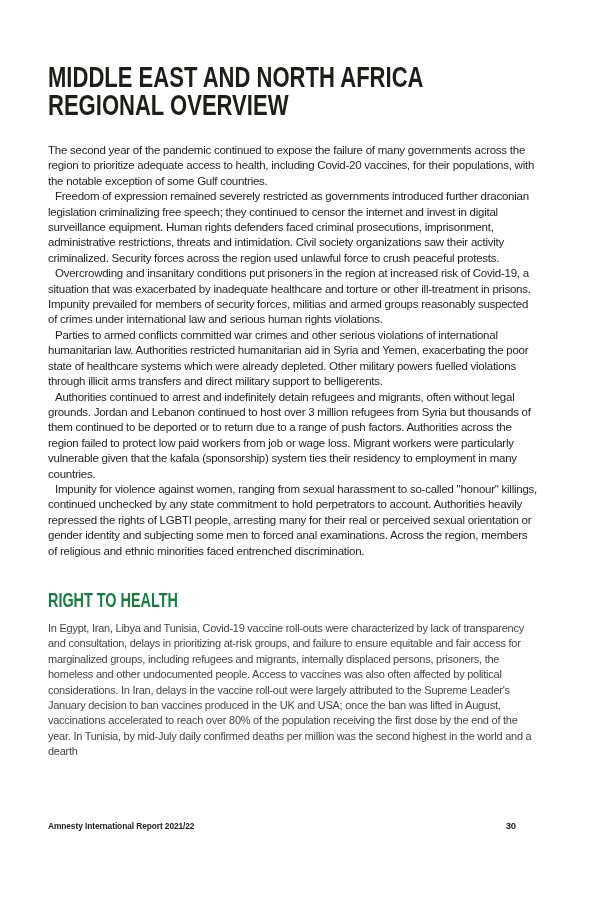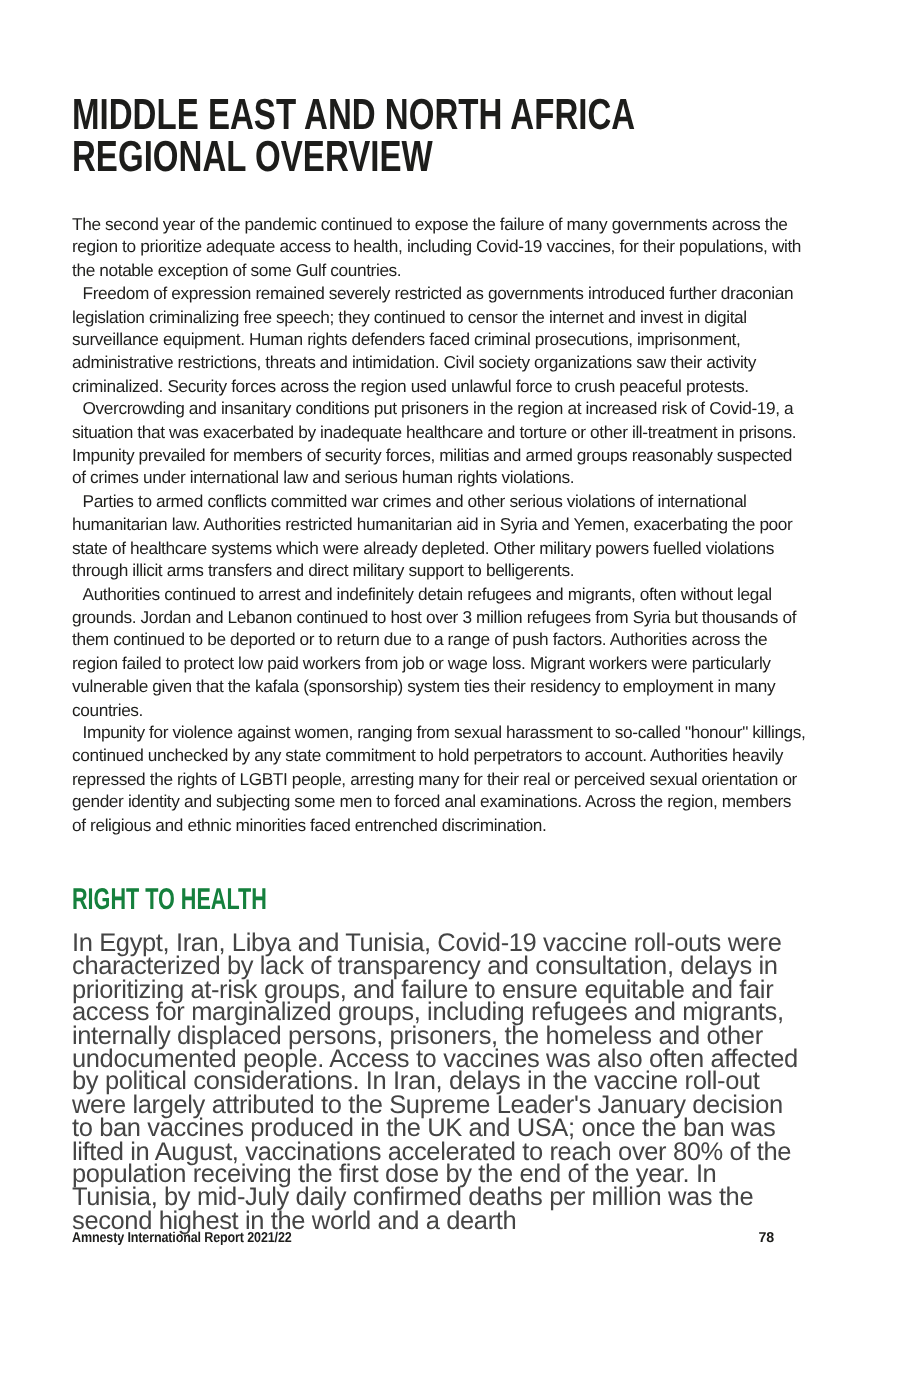--- a/index.html
+++ b/index.html
@@ -55,21 +55,21 @@
   }
   h2.section-heading .h-line {
     display: inline-block;
     white-space: nowrap;
     transform: scale(0.72, 1);
     transform-origin: 0 50%;
   }
   
   .body-lower {
     color: #454545;
-    font-size: 17px;
+    font-size: 11px;
     line-height: 15.4px;
     letter-spacing: -0.25px;
     width: 490px;
   }
   .body-lower p { margin: 0; padding: 0; }
   
   .footer {
     position: absolute;
     top: 820px;
     left: 48px;
@@ -94,34 +94,34 @@
 <body>
 
 <div class="page">
 
   <h1 class="page-title">
     <span class="t-line">MIDDLE EAST AND NORTH AFRICA</span>
     <span class="t-line">REGIONAL OVERVIEW</span>
   </h1>
 
   <div class="body-upper">
-    <p>The second year of the pandemic continued to expose the failure of many governments across the region to prioritize adequate access to health, including Covid-19 vaccines, for their populations, with the notable exception of some Gulf countries.</p>
+    <p>The second year of the pandemic continued to expose the failure of many governments across the region to prioritize adequate access to health, including Covid-20 vaccines, for their populations, with the notable exception of some Gulf countries.</p>
     <p>Freedom of expression remained severely restricted as governments introduced further draconian legislation criminalizing free speech; they continued to censor the internet and invest in digital surveillance equipment. Human rights defenders faced criminal prosecutions, imprisonment, administrative restrictions, threats and intimidation. Civil society organizations saw their activity criminalized. Security forces across the region used unlawful force to crush peaceful protests.</p>
     <p>Overcrowding and insanitary conditions put prisoners in the region at increased risk of Covid-19, a situation that was exacerbated by inadequate healthcare and torture or other ill-treatment in prisons. Impunity prevailed for members of security forces, militias and armed groups reasonably suspected of crimes under international law and serious human rights violations.</p>
     <p>Parties to armed conflicts committed war crimes and other serious violations of international humanitarian law. Authorities restricted humanitarian aid in Syria and Yemen, exacerbating the poor state of healthcare systems which were already depleted. Other military powers fuelled violations through illicit arms transfers and direct military support to belligerents.</p>
     <p>Authorities continued to arrest and indefinitely detain refugees and migrants, often without legal grounds. Jordan and Lebanon continued to host over 3 million refugees from Syria but thousands of them continued to be deported or to return due to a range of push factors. Authorities across the region failed to protect low paid workers from job or wage loss. Migrant workers were particularly vulnerable given that the kafala (sponsorship) system ties their residency to employment in many countries.</p>
     <p>Impunity for violence against women, ranging from sexual harassment to so-called "honour" killings, continued unchecked by any state commitment to hold perpetrators to account. Authorities heavily repressed the rights of LGBTI people, arresting many for their real or perceived sexual orientation or gender identity and subjecting some men to forced anal examinations. Across the region, members of religious and ethnic minorities faced entrenched discrimination.</p>
   </div>
 
   <h2 class="section-heading">
     <span class="h-line">RIGHT TO HEALTH</span>
   </h2>
 
   <div class="body-lower">
     <p>In Egypt, Iran, Libya and Tunisia, Covid-19 vaccine roll-outs were characterized by lack of transparency and consultation, delays in prioritizing at-risk groups, and failure to ensure equitable and fair access for marginalized groups, including refugees and migrants, internally displaced persons, prisoners, the homeless and other undocumented people. Access to vaccines was also often affected by political considerations. In Iran, delays in the vaccine roll-out were largely attributed to the Supreme Leader's January decision to ban vaccines produced in the UK and USA; once the ban was lifted in August, vaccinations accelerated to reach over 80% of the population receiving the first dose by the end of the year. In Tunisia, by mid-July daily confirmed deaths per million was the second highest in the world and a dearth</p>
   </div>
 
   <div class="footer">
     <span class="f-left">Amnesty International Report 2021/22</span>
-    <span class="f-right">78</span>
+    <span class="f-right">30</span>
   </div>
 
 </div>
 
 </body></html>

